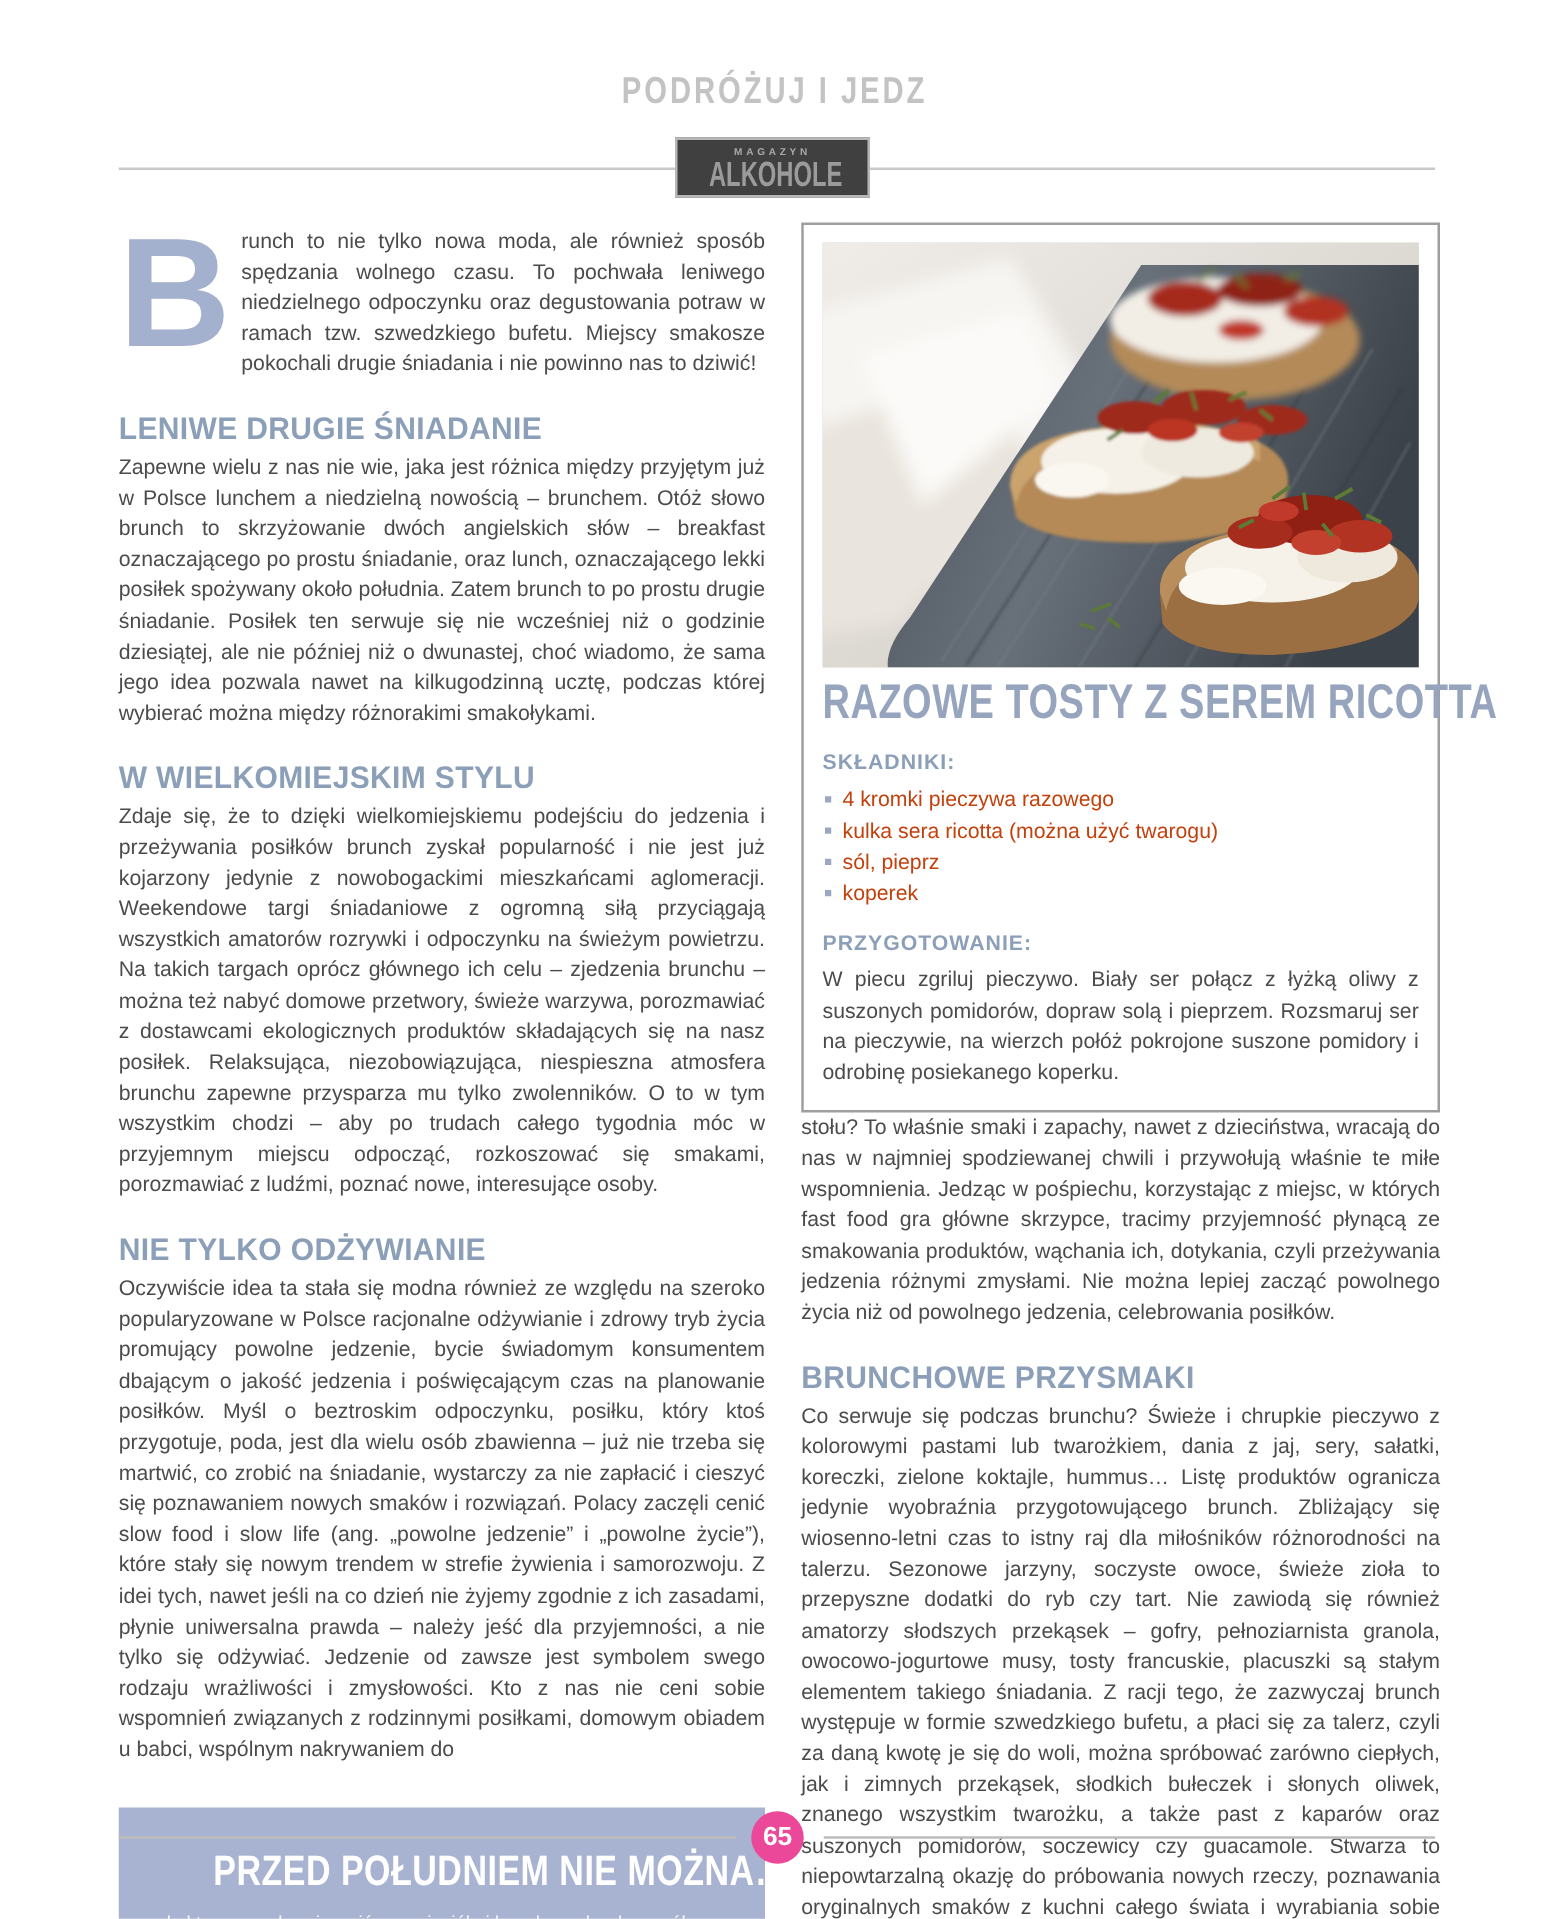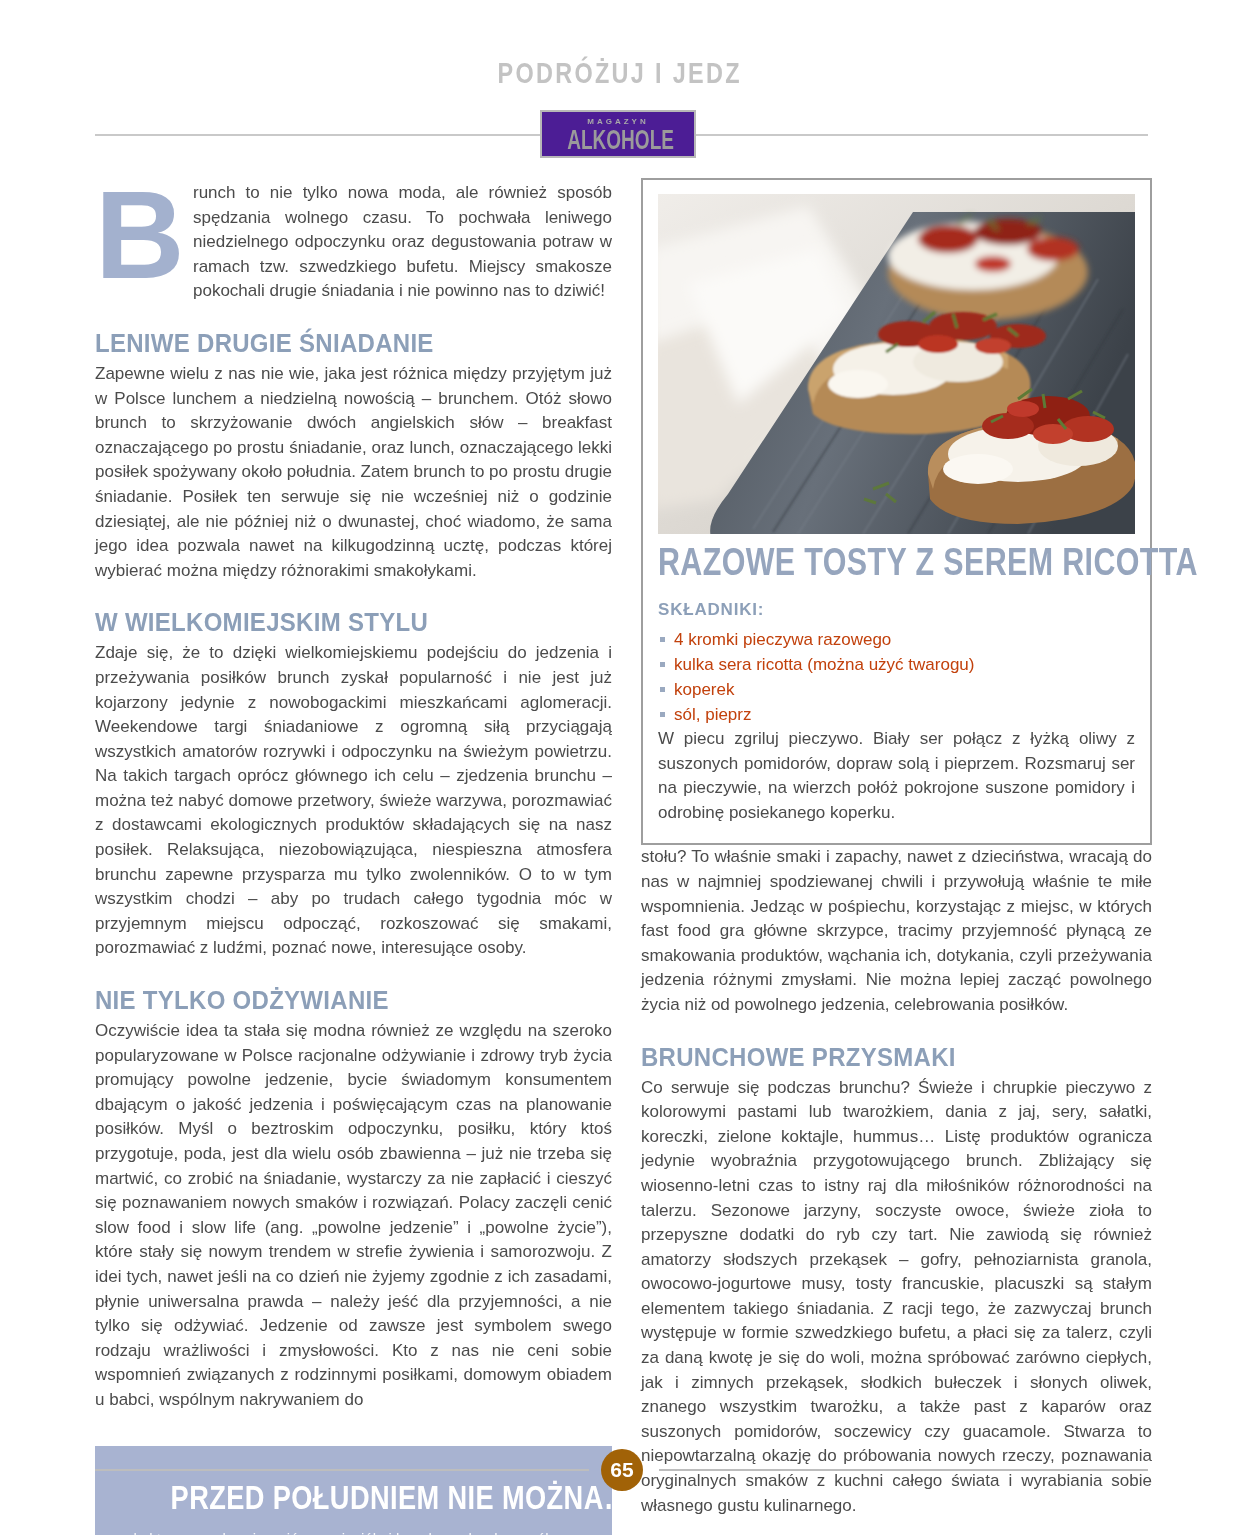--- a/index.html
+++ b/index.html
@@ -3,21 +3,21 @@
 <meta charset="utf-8">
 <style>
   html,body{margin:0;padding:0;background:#ffffff;}
   body{width:1240px;height:1535px;position:relative;font-family:"Liberation Sans",sans-serif;overflow:hidden;}
   .page{position:absolute;inset:0;background:#fff;}
 
   
   .kicker{position:absolute;top:56px;left:0;width:100%;text-align:center;color:#c3c3c3;font-size:30px;font-weight:bold;white-space:nowrap;}
   .kicker .cond{display:inline-block;transform:scaleX(0.78);letter-spacing:3px;}
   .top-rule{position:absolute;top:134px;left:95px;width:1053px;height:2px;background:#c9c9c9;}
-  .logo-box{position:absolute;top:110px;left:540px;width:156px;height:48px;background:#4c1d95;border:2px solid #b7b7b7;text-align:center;box-sizing:border-box;}
+  .logo-box{position:absolute;top:110px;left:540px;width:156px;height:48px;background:#404040;border:2px solid #b7b7b7;text-align:center;box-sizing:border-box;}
   .logo-top{margin-top:5px;font-size:8px;letter-spacing:3px;color:#a9a9a9;font-weight:bold;}
   .logo-main{font-size:28px;line-height:28px;color:#9b9b9b;font-weight:bold;}
   .logo-main .cond{display:inline-block;transform:scaleX(0.68);letter-spacing:0px;}
 
   
   .col-left{position:absolute;left:95px;top:181px;width:517px;}
   .col-right{position:absolute;left:641px;top:178px;width:511px;}
 
   p.body{margin:0;font-size:17px;line-height:24.6px;color:#4b4b4b;text-align:justify;}
   .dropcap{float:left;font-size:124px;line-height:92px;font-weight:bold;color:#a3b1ce;margin:8px 10px 0 0;width:88px;text-align:center;}
@@ -37,21 +37,21 @@
   .recipe-title .cond{display:inline-block;transform:scaleX(0.78);transform-origin:left;letter-spacing:0.5px;}
   .subhead{margin:18px 0 7px 0;font-size:17px;font-weight:bold;color:#8c9fb8;letter-spacing:0.8px;}
   ul.ingredients{margin:0;padding:0;list-style:none;}
   ul.ingredients li{position:relative;padding-left:16px;font-size:17px;line-height:25px;color:#c2410c;}
   ul.ingredients li::before{content:"";position:absolute;left:2px;top:10px;width:5px;height:5px;background:#9aa9c0;}
   .cont{margin-top:46px;}
 
   
   .footer-rule-l{position:absolute;top:1469px;left:95px;width:494px;height:2px;background:#bdbdbd;}
   .footer-rule-r{position:absolute;top:1469px;left:659px;width:489px;height:2px;background:#bdbdbd;}
-  .page-circle{position:absolute;top:1449px;left:601px;width:42px;height:42px;border-radius:50%;background:#a16207;color:#fff;font-size:21px;font-weight:bold;text-align:center;line-height:42px;}
+  .page-circle{position:absolute;top:1449px;left:601px;width:42px;height:42px;border-radius:50%;background:#ec4899;color:#fff;font-size:21px;font-weight:bold;text-align:center;line-height:42px;}
 </style>
 </head>
 <body>
 
 <div class="page">
 
   <div class="kicker"><span class="cond">PODRÓŻUJ I JEDZ</span></div>
   <div class="top-rule"></div>
   <div class="logo-box">
     <div class="logo-top">MAGAZYN</div>
@@ -172,24 +172,25 @@
           </g>
         </svg>
       </div>
 
       <h1 class="recipe-title"><span class="cond">RAZOWE TOSTY Z SEREM RICOTTA</span></h1>
 
       <div class="subhead">SKŁADNIKI:</div>
       <ul class="ingredients">
         <li>4 kromki pieczywa razowego</li>
         <li>kulka sera ricotta (można użyć twarogu)</li>
+        <li>sól, pieprz</li>
         <li>koperek</li>
-        <li>sól, pieprz</li>
       </ul>
 
+      <div class="subhead">PRZYGOTOWANIE:</div>
       <p class="body">W piecu zgriluj pieczywo. Biały ser połącz z łyżką oliwy z suszonych pomidorów, dopraw solą i pieprzem. Rozsmaruj ser na pieczywie, na wierzch połóż pokrojone suszone pomidory i odrobinę posiekanego koperku.</p>
     </div>
 
     <p class="body cont">stołu? To właśnie smaki i zapachy, nawet z dzieciństwa, wracają do nas w najmniej spodziewanej chwili i przywołują właśnie te miłe wspomnienia. Jedząc w pośpiechu, korzystając z miejsc, w których fast food gra główne skrzypce, tracimy przyjemność płynącą ze smakowania produktów, wąchania ich, dotykania, czyli przeżywania jedzenia różnymi zmysłami. Nie można lepiej zacząć powolnego życia niż od powolnego jedzenia, celebrowania posiłków.</p>
 
     <h2 class="sec">BRUNCHOWE PRZYSMAKI</h2>
     <p class="body"><span>Co serwuje się podczas brunchu? Świeże i chrupkie pieczywo z kolorowymi pastami lub twarożkiem, dania z jaj, sery, sałatki, koreczki, zielone koktajle, hummus… Listę produktów ogranicza jedynie wyobraźnia przygotowującego brunch. Zbliżający się wiosenno-letni czas to istny raj dla miłośników różnorodności na talerzu. Sezonowe jarzyny, soczyste owoce, świeże zioła to przepyszne dodatki do ryb czy tart. Nie zawiodą się również amatorzy słodszych przekąsek – gofry, pełnoziarnista granola, owocowo-jogurtowe musy, tosty francuskie, placuszki są stałym elementem takiego śniadania. Z racji tego, że zazwyczaj brunch występuje w formie szwedzkiego bufetu, a płaci się za talerz, czyli za daną kwotę je się do woli, można spróbować zarówno ciepłych, jak i zimnych przekąsek, słodkich bułeczek i słonych oliwek, znanego wszystkim twarożku, a także past z kaparów oraz suszonych pomidorów, soczewicy czy guacamole. Stwarza to niepowtarzalną okazję do próbowania nowych rzeczy, poznawania oryginalnych smaków z kuchni całego świata i wyrabiania sobie własnego gustu kulinarnego.</span></p>
   </div>
 
   <div class="footer-rule-l"></div>

